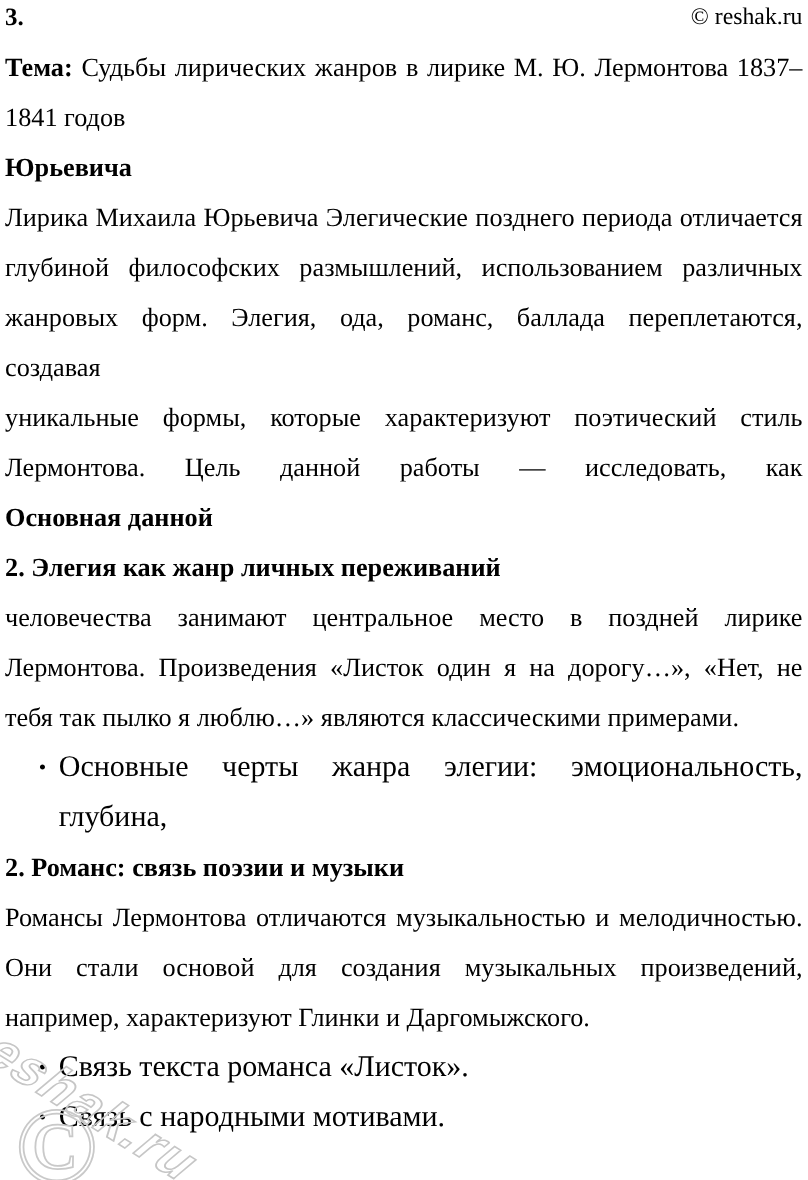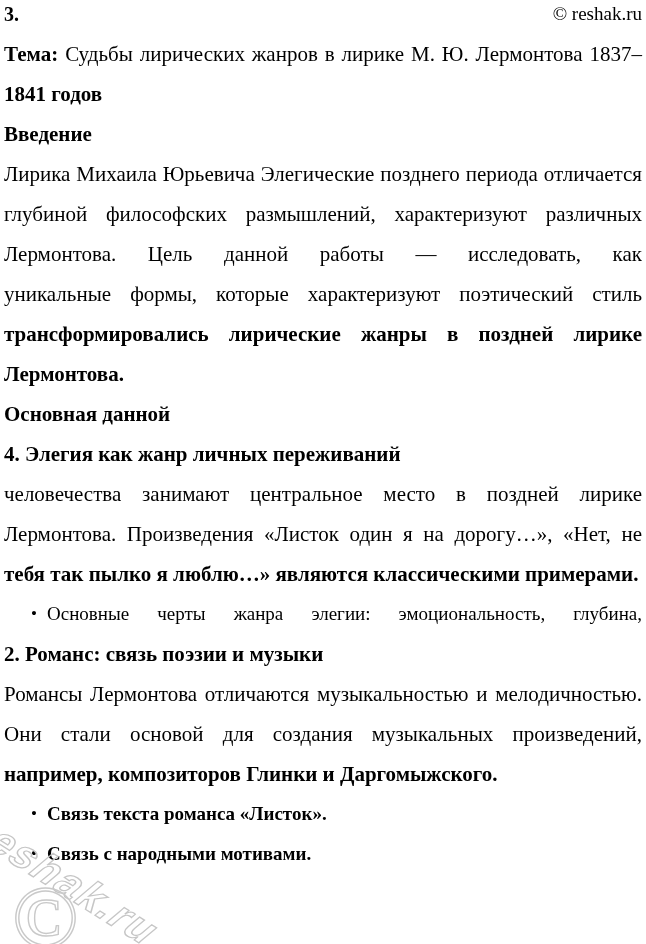--- a/index.html
+++ b/index.html
@@ -37,28 +37,27 @@
   }
   .heading { font-weight: bold; }
   .tline {
     text-align: justify;
     text-align-last: justify;
     white-space: normal;
   }
   .tline-last {
     text-align: justify;
     text-align-last: left;
-    font-weight: bold;
   }
 
   
   .list-item {
     position: relative;
     padding-left: 43px;
-    font-size: 19px;
+    font-size: 24px;
     line-height: 40px;
   }
   .bullet-icon {
     position: absolute;
     left: 27px; top: 0;
     line-height: 40px;
     font-size: 17px;
   }
   .bullet-icon::before { content: "\2022"; }
 
@@ -95,33 +94,33 @@
   <div class="doc-header">
     <span class="page-number">3.</span>
     <span class="copyright">© reshak.ru</span>
   </div>
 
   <div class="block">
     <div class="tline"><b>Тема:</b> <span>Судьбы лирических жанров в лирике М. Ю. Лермонтова 1837–</span></div>
     <div class="tline tline-last">1841 годов</div>
   </div>
 
-  <div class="block heading">Введение</div>
+  <div class="block heading">Юрьевича</div>
 
   <div class="block">
       <div class="tline">Лирика Михаила Юрьевича Элегические позднего периода отличается</div>
-      <div class="tline">глубиной философских размышлений, характеризуют различных</div>
+      <div class="tline">глубиной философских размышлений, использованием различных</div>
+      <div class="tline">жанровых форм. Элегия, ода, романс, баллада переплетаются, создавая</div>
+      <div class="tline">уникальные формы, которые характеризуют поэтический стиль</div>
       <div class="tline">Лермонтова. Цель данной работы — исследовать, как</div>
-      <div class="tline">уникальные формы, которые характеризуют поэтический стиль</div>
-      <div class="tline tline-last">трансформировались лирические жанры в поздней лирике Лермонтова.</div>
     </div>
 
   <div class="block heading">Основная данной</div>
 
-  <div class="block heading">4. Элегия как жанр личных переживаний</div>
+  <div class="block heading">2. Элегия как жанр личных переживаний</div>
 
   <div class="block">
       <div class="tline">человечества занимают центральное место в поздней лирике</div>
       <div class="tline">Лермонтова. Произведения «Листок один я на дорогу…», «Нет, не</div>
       <div class="tline tline-last">тебя так пылко я люблю…» являются классическими примерами.</div>
     </div>
 
   <div class="list">
     <div class="list-item">
       <span class="bullet-icon"></span>
@@ -129,21 +128,21 @@
           <div class="tline">Основные черты жанра элегии: эмоциональность, глубина,</div>
         </div>
     </div>
   </div>
 
   <div class="block heading">2. Романс: связь поэзии и музыки</div>
 
   <div class="block">
       <div class="tline">Романсы Лермонтова отличаются музыкальностью и мелодичностью.</div>
       <div class="tline">Они стали основой для создания музыкальных произведений,</div>
-      <div class="tline tline-last">например, композиторов Глинки и Даргомыжского.</div>
+      <div class="tline tline-last">например, характеризуют Глинки и Даргомыжского.</div>
     </div>
 
   <div class="list">
     <div class="list-item">
       <span class="bullet-icon"></span>
       <div class="li-text">
           <div class="tline tline-last">Связь текста романса «Листок».</div>
         </div>
     </div>
     <div class="list-item">

